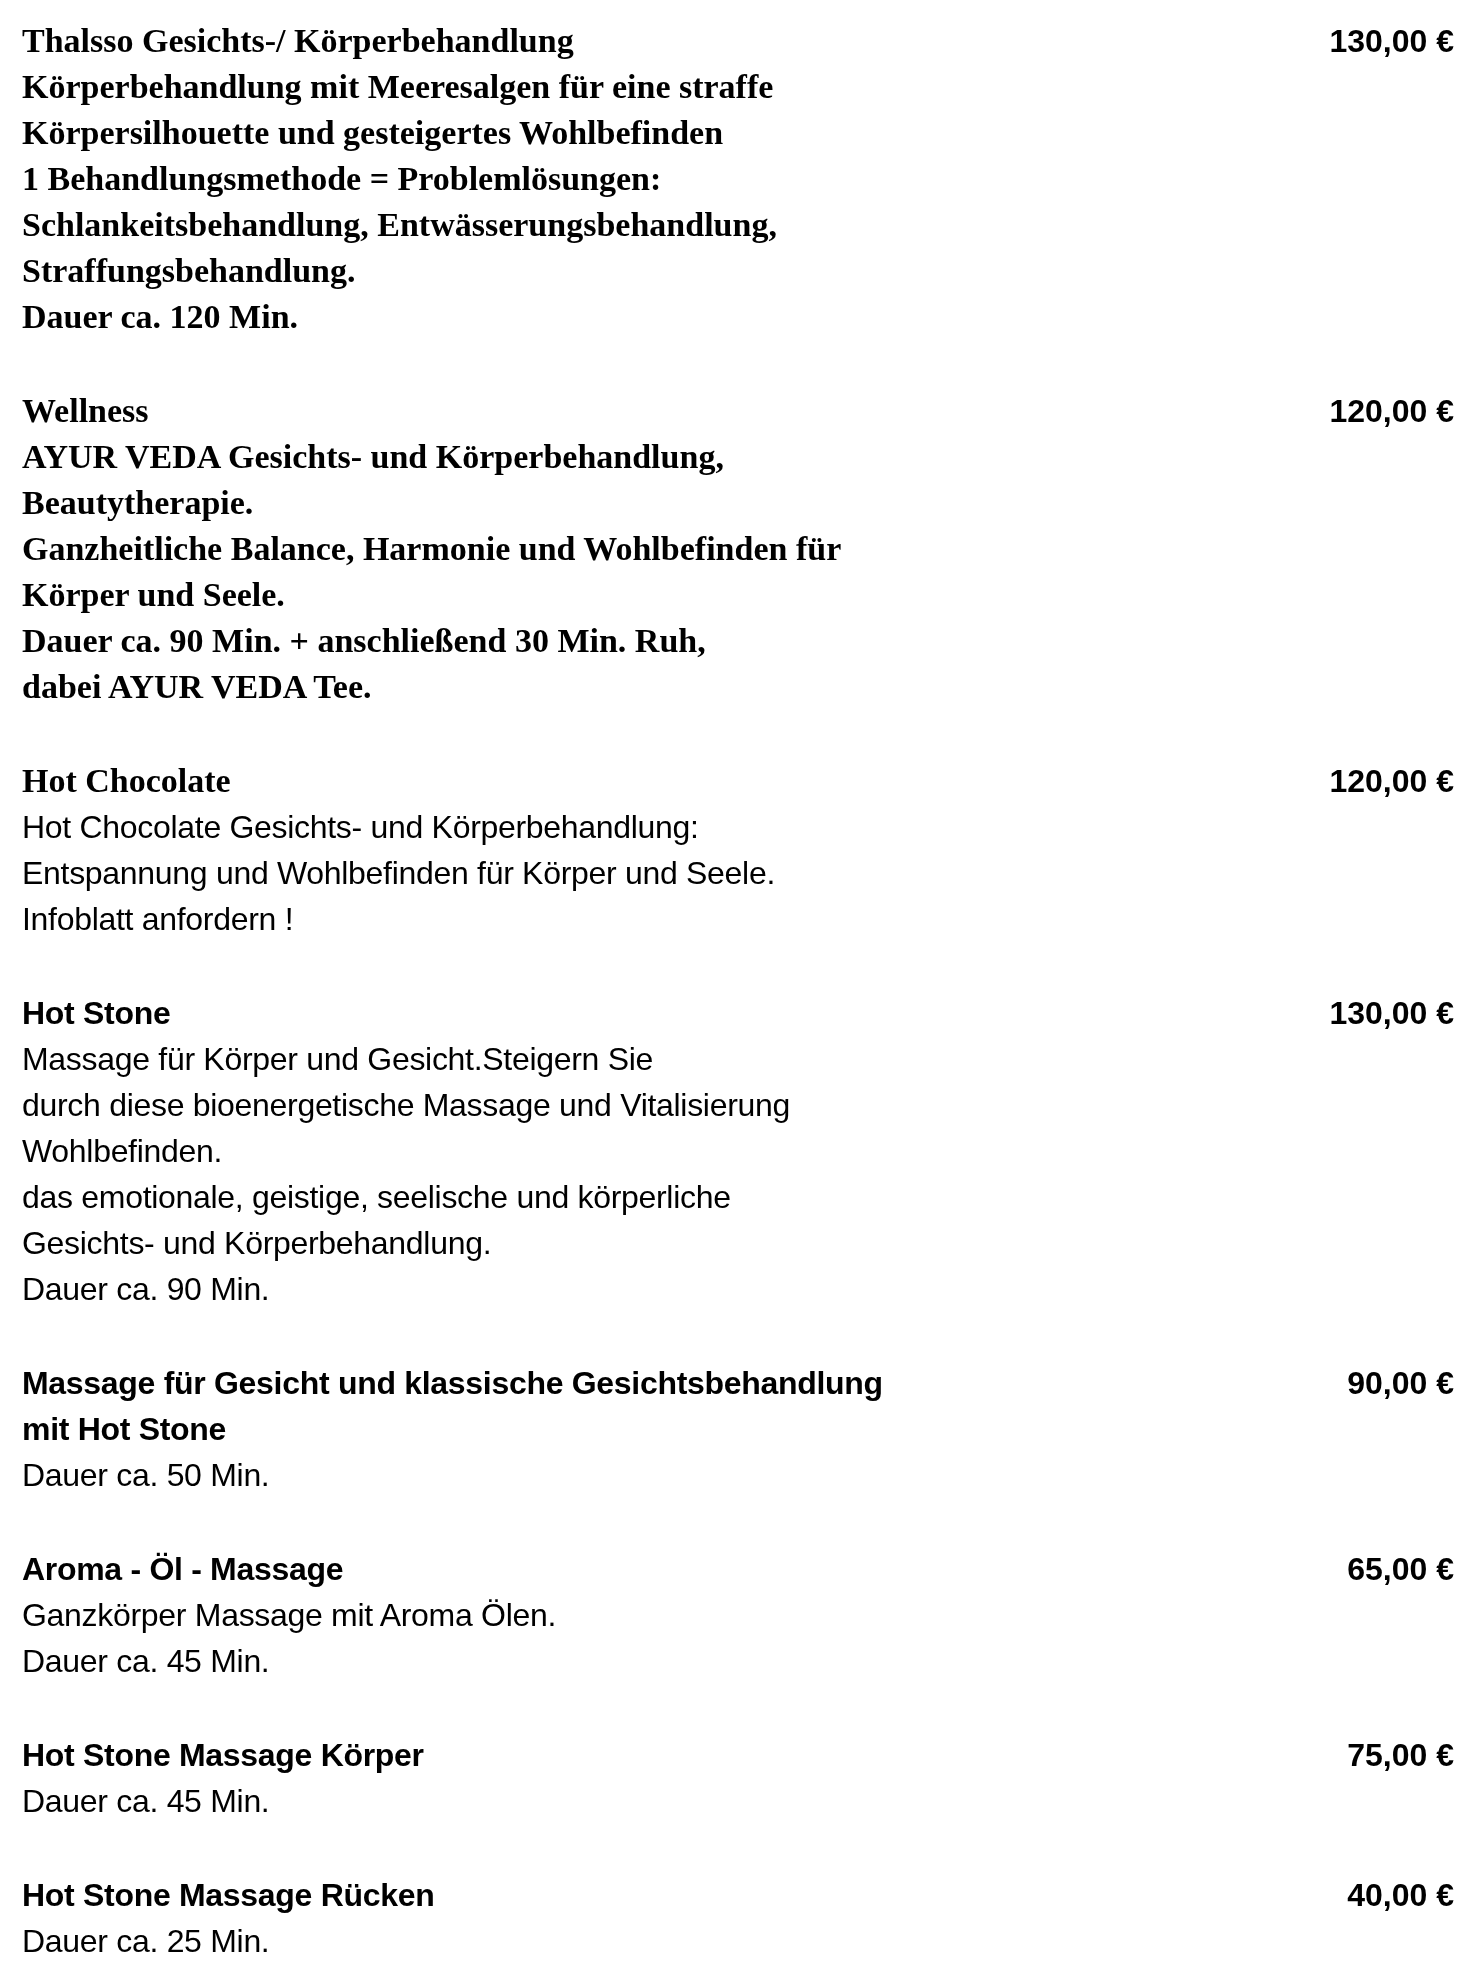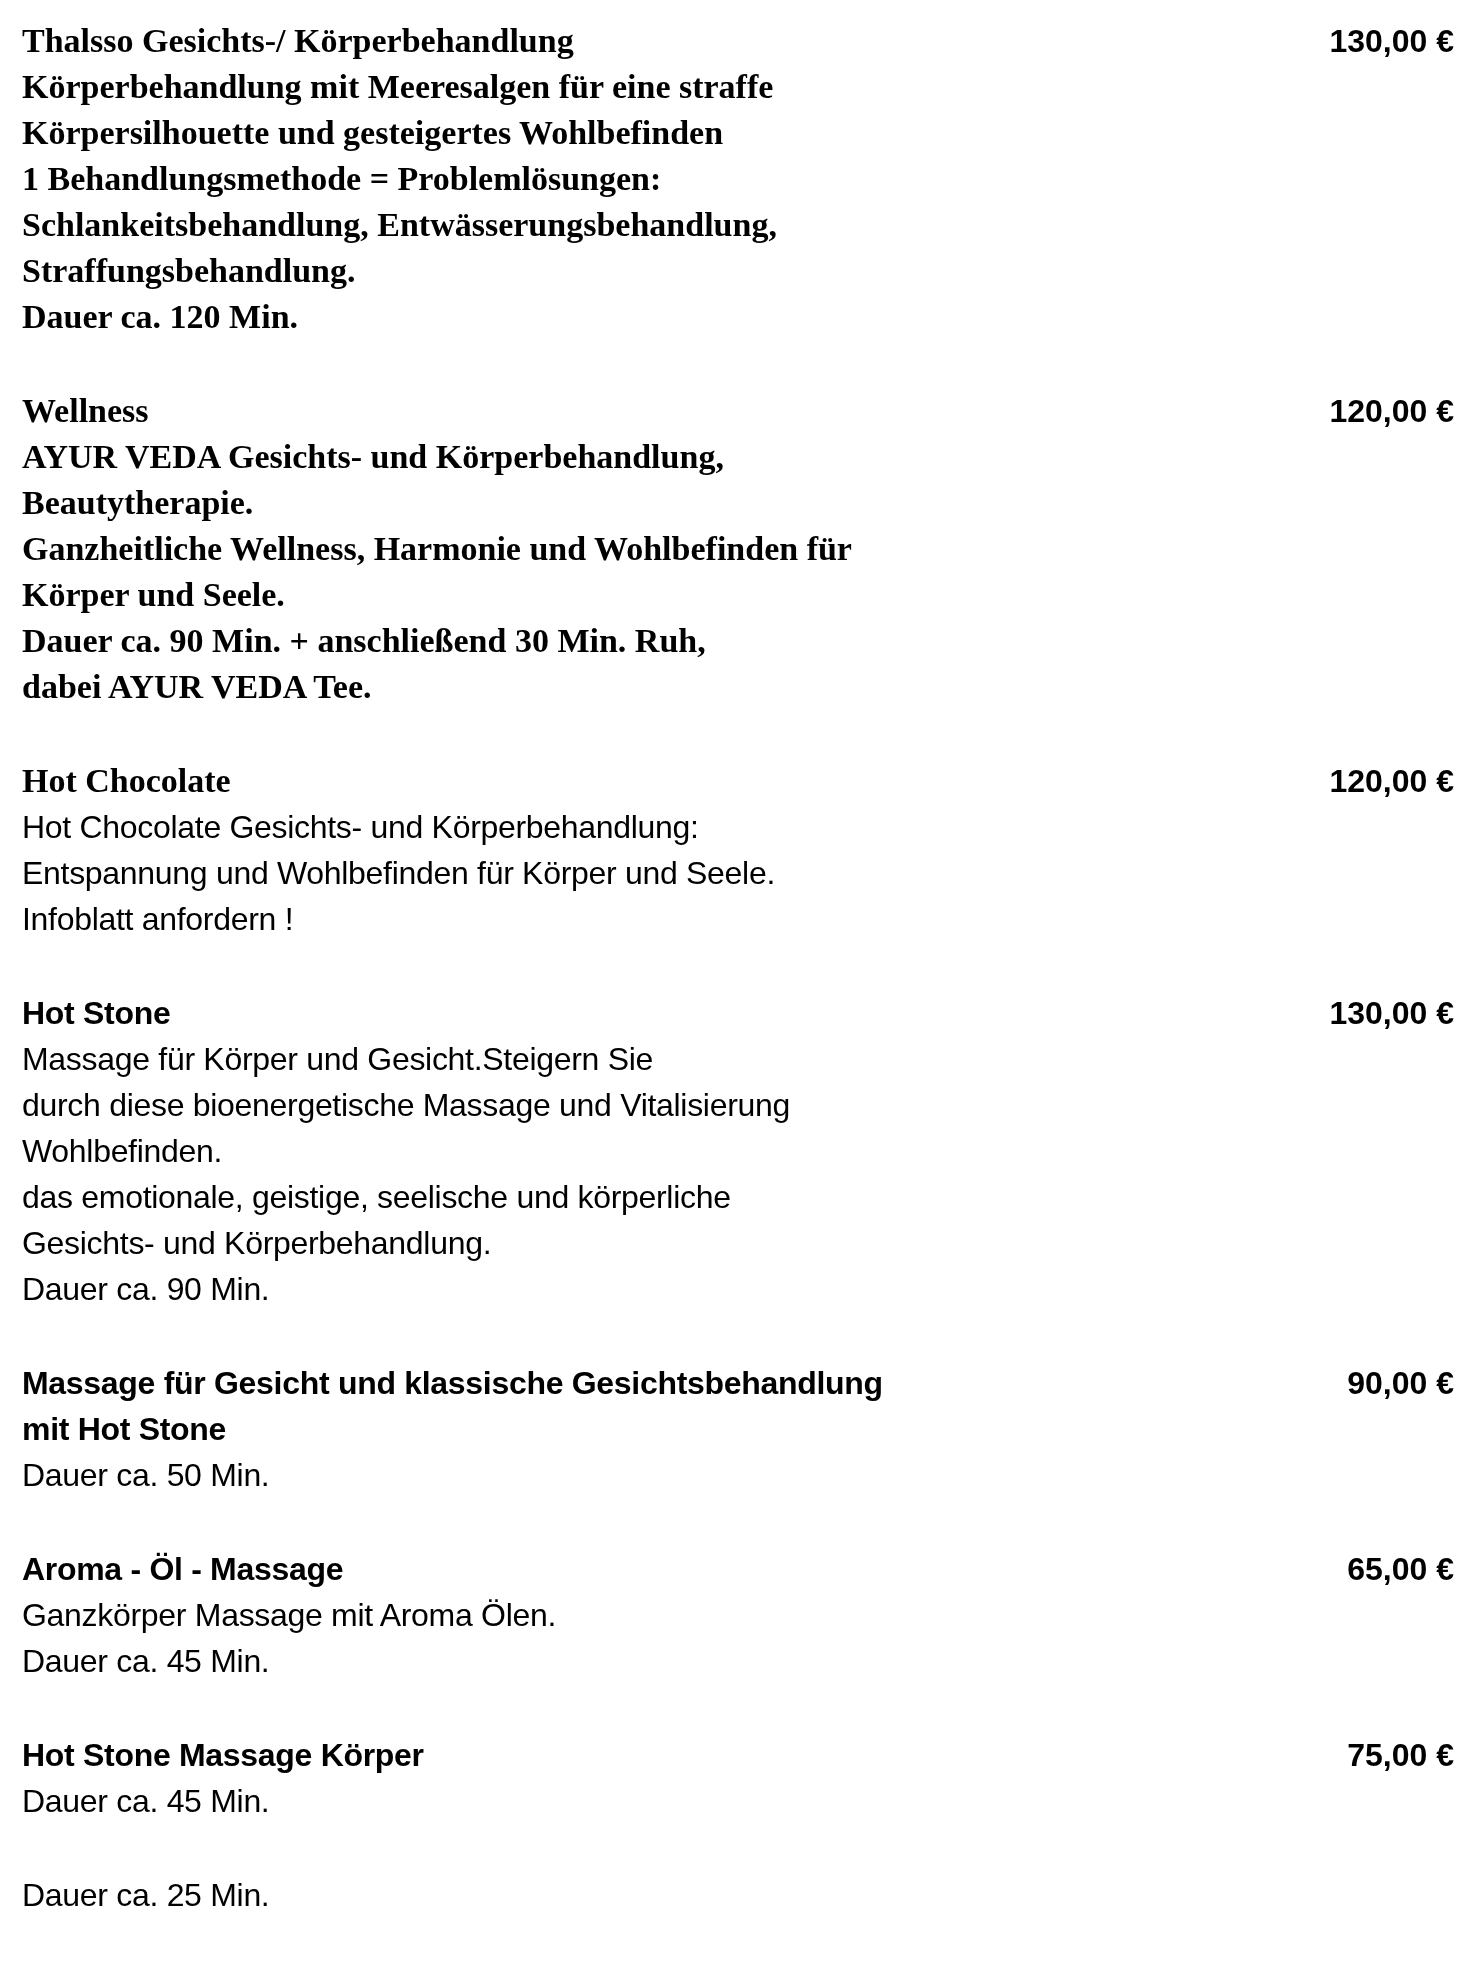--- a/index.html
+++ b/index.html
@@ -70,21 +70,21 @@
   </div>
 
   <div class="item">
     <div class="title-row">
       <div class="title t-serif">Wellness</div>
       <div class="price">120,00 €</div>
     </div>
     <div class="desc b-serif">
       <div class="desc-line">AYUR VEDA Gesichts- und Körperbehandlung,</div>
       <div class="desc-line">Beautytherapie.</div>
-      <div class="desc-line">Ganzheitliche Wellness, Harmonie und Wohlbefinden für</div>
+      <div class="desc-line">Ganzheitliche Balance, Harmonie und Wohlbefinden für</div>
       <div class="desc-line">Körper und Seele.</div>
       <div class="desc-line">Dauer ca. 90 Min. + anschließend 30 Min. Ruh,</div>
       <div class="desc-line">dabei AYUR VEDA Tee.</div>
     </div>
   </div>
 
   <div class="item">
     <div class="title-row">
       <div class="title t-serif">Hot Chocolate</div>
       <div class="price">120,00 €</div>
@@ -137,18 +137,22 @@
     <div class="title-row">
       <div class="title t-sans">Hot Stone Massage Körper</div>
       <div class="price">75,00 €</div>
     </div>
     <div class="desc b-sans">
       <div class="desc-line">Dauer ca. 45 Min.</div>
     </div>
   </div>
 
   <div class="item">
+    <div class="title-row">
+      <div class="title t-sans">Hot Stone Massage Rücken</div>
+      <div class="price">40,00 €</div>
+    </div>
     <div class="desc b-sans">
       <div class="desc-line">Dauer ca. 25 Min.</div>
     </div>
   </div>
 
 </div>
 
 </body></html>

